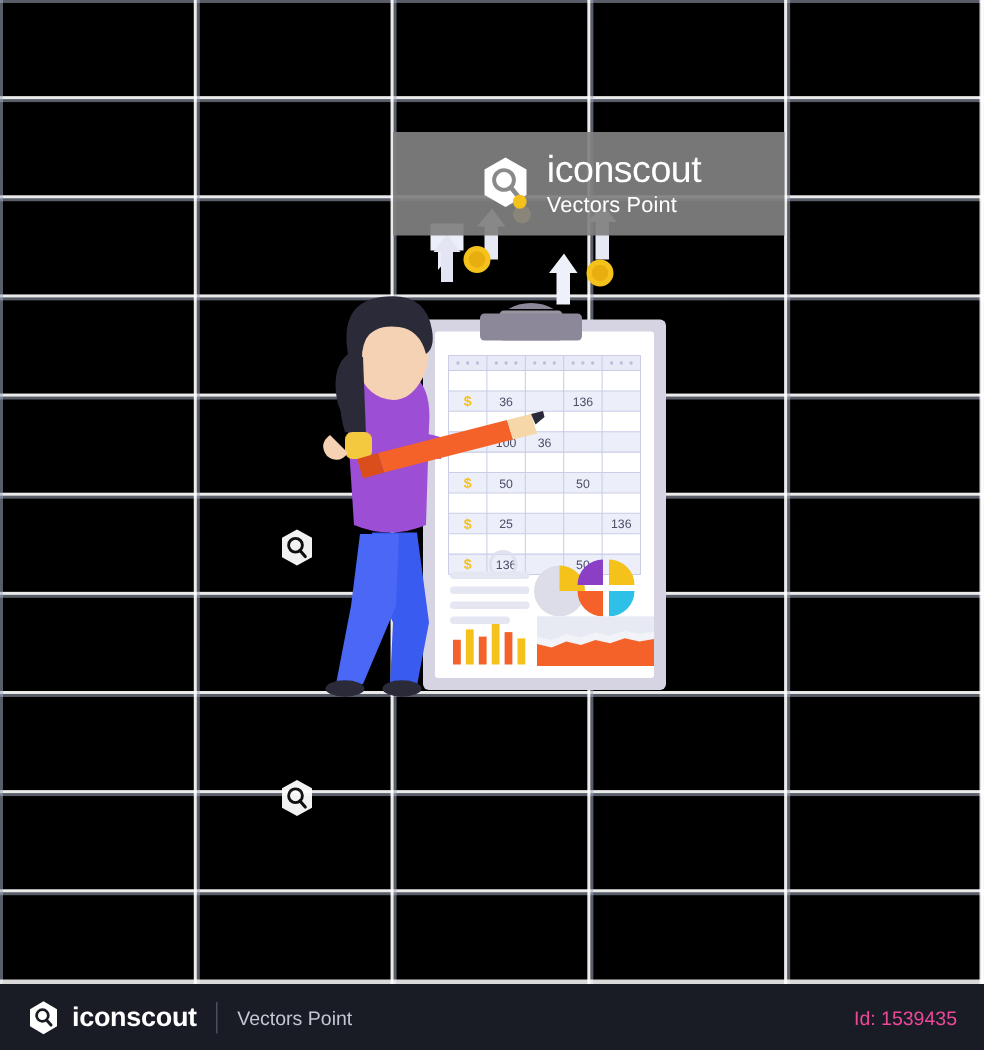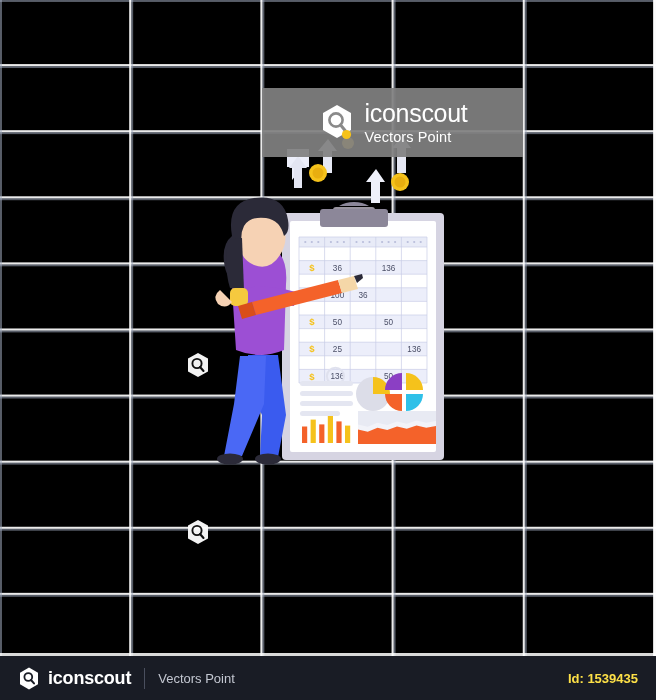--- a/index.html
+++ b/index.html
@@ -72,21 +72,21 @@
   }
   #footer .f-logo { width: 22px; height: 23px; flex: none; }
   #footer .f-brand {
     font-size: 18px; color: #ffffff; font-weight: 700;
     margin-left: 8px; letter-spacing: -0.2px;
   }
   #footer .f-div {
     width: 1px; height: 21px; background: #4a4f5e; margin: 0 13px;
   }
   #footer .f-sub { font-size: 13px; color: #c3c7d1; }
-  #footer .f-id { margin-left: auto; font-size: 13px; color: #fde047; font-weight: bold; }
+  #footer .f-id { margin-left: auto; font-size: 13px; color: #ec4899; }
 </style>
 </head>
 <body>
 
 <div id="stage">
 
   <div id="grid-bg"></div>
   <div id="grid-edge-r"></div>
   <div id="grid-edge-b"></div>
 

